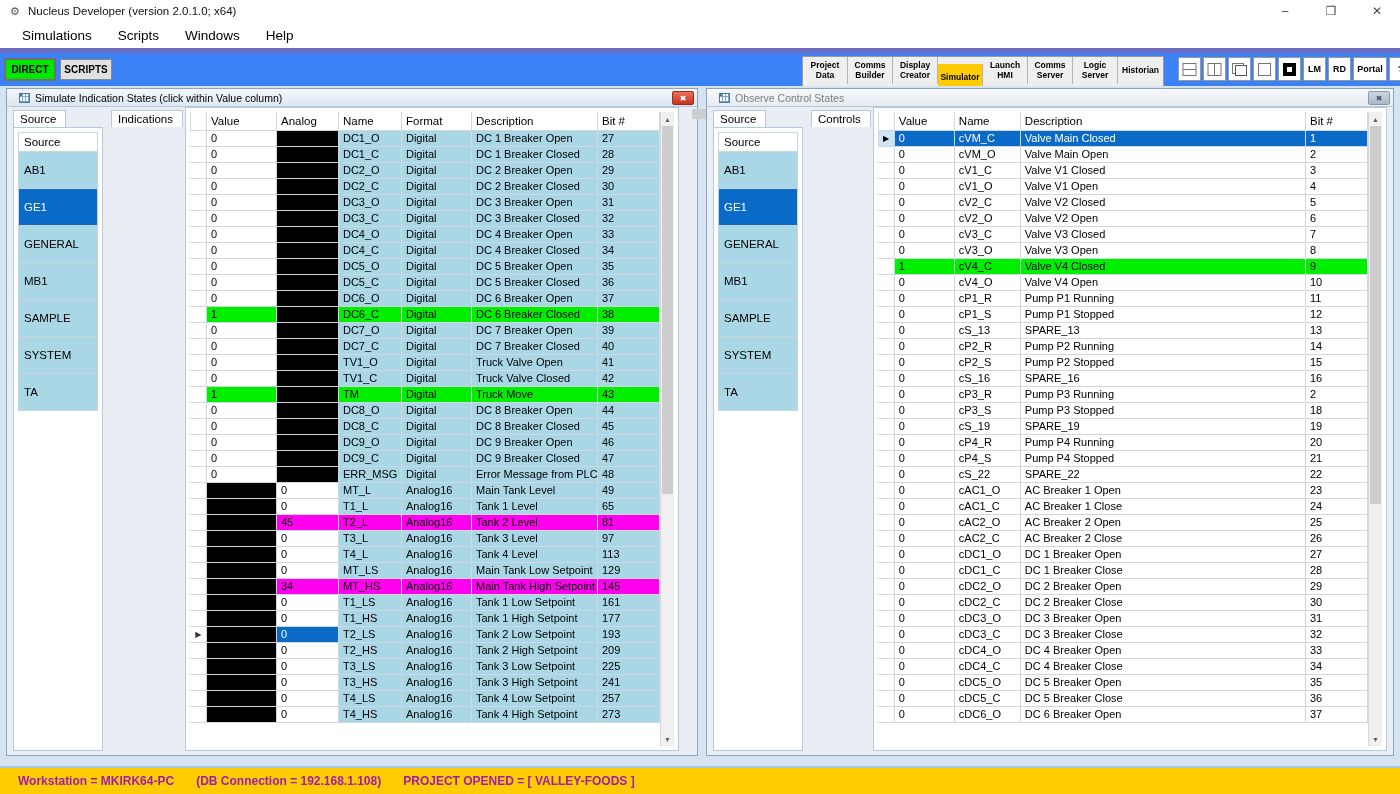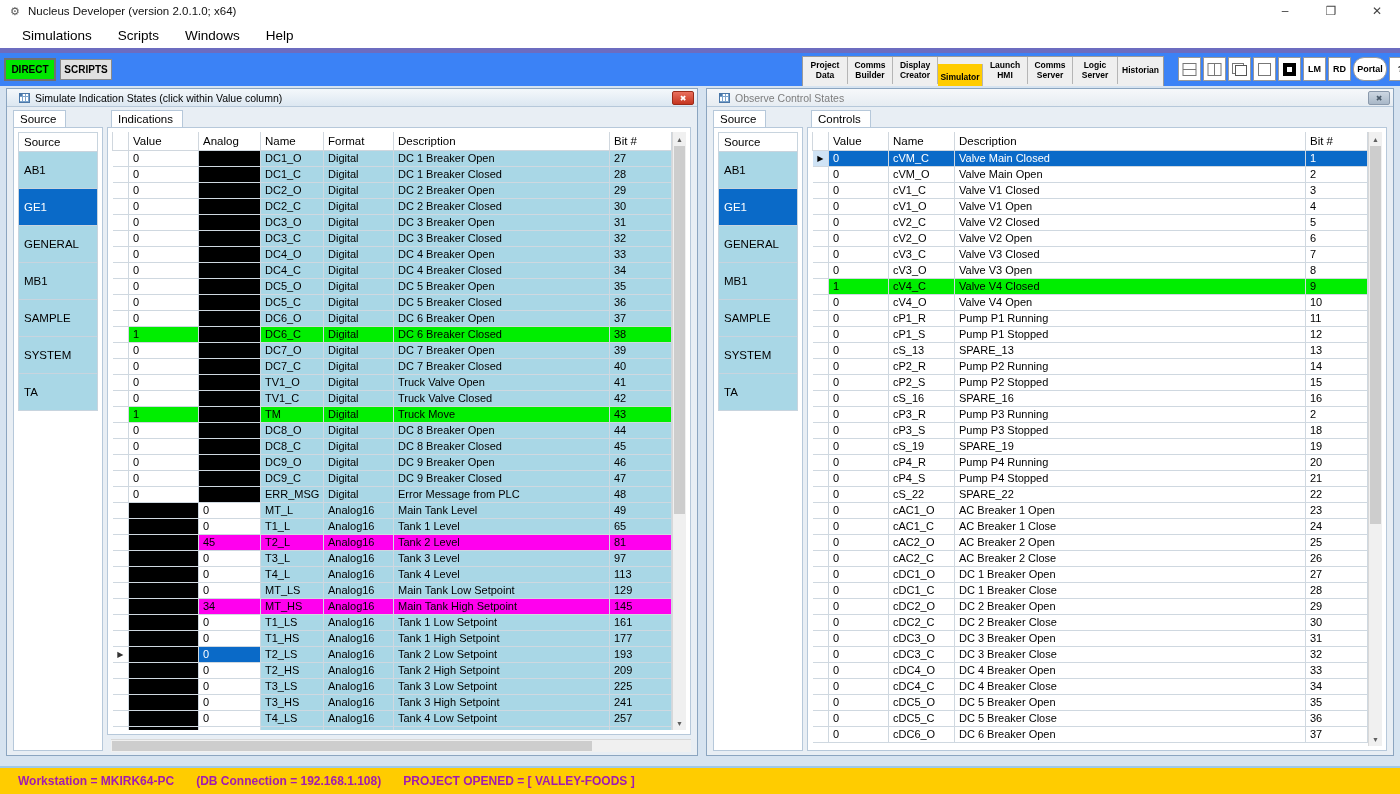--- a/index.html
+++ b/index.html
@@ -71,21 +71,21 @@
 
   .icon-group {
     position: absolute; left: 1178px; top: 4px;
     display: flex; gap: 2px; align-items: center;
   }
   .icon-btn {
     width: 23px; height: 24px; background: #fff; border: 1px solid #999;
     display: flex; align-items: center; justify-content: center; cursor: pointer;
   }
   .icon-btn.text { font-size: 9px; font-weight: bold; color: #000; }
-  .icon-btn.wide { width: 34px; border-radius: 11px; }
+  .icon-btn.wide { width: 34px; }
 
   
   .main {
     position: relative; height: 680px; background: #d6e3f0;
     padding: 0;
   }
 
   .panel {
     position: absolute; top: 0;
     background: #e8eef4;
@@ -118,21 +118,21 @@
   .panel-close.red {
     background: linear-gradient(#e9705e,#c5351f); border: 1px solid #9a2b19;
   }
   .panel-close.grey {
     background: linear-gradient(#cdd7e2,#a9b8c8); border: 1px solid #8a99ab; color: #4a5a6a;
   }
 
   .panel-body { flex: 1; display: flex; padding: 0; }
 
   .col-source { width: 98px; display: flex; flex-direction: column; }
-  .col-main   { flex: 1; display: flex; flex-direction: column; min-width: 0; justify-content: flex-end; }
+  .col-main   { flex: 1; display: flex; min-width: 0; justify-content: flex-end; }
 
   .tabstrip { height: 20px; display: flex; align-items: flex-end; padding-left: 6px; }
   .tab {
     font-size: 11.5px; padding: 2px 9px 2px 6px; background: #e8eef4;
     border: 1px solid transparent; border-bottom: none; cursor: pointer;
   }
   .tab.active { background: #ffffff; border-color: #b6c8da; }
 
   .tabpane {
     flex: 1; background: #ffffff; border: 1px solid #b6c8da;

